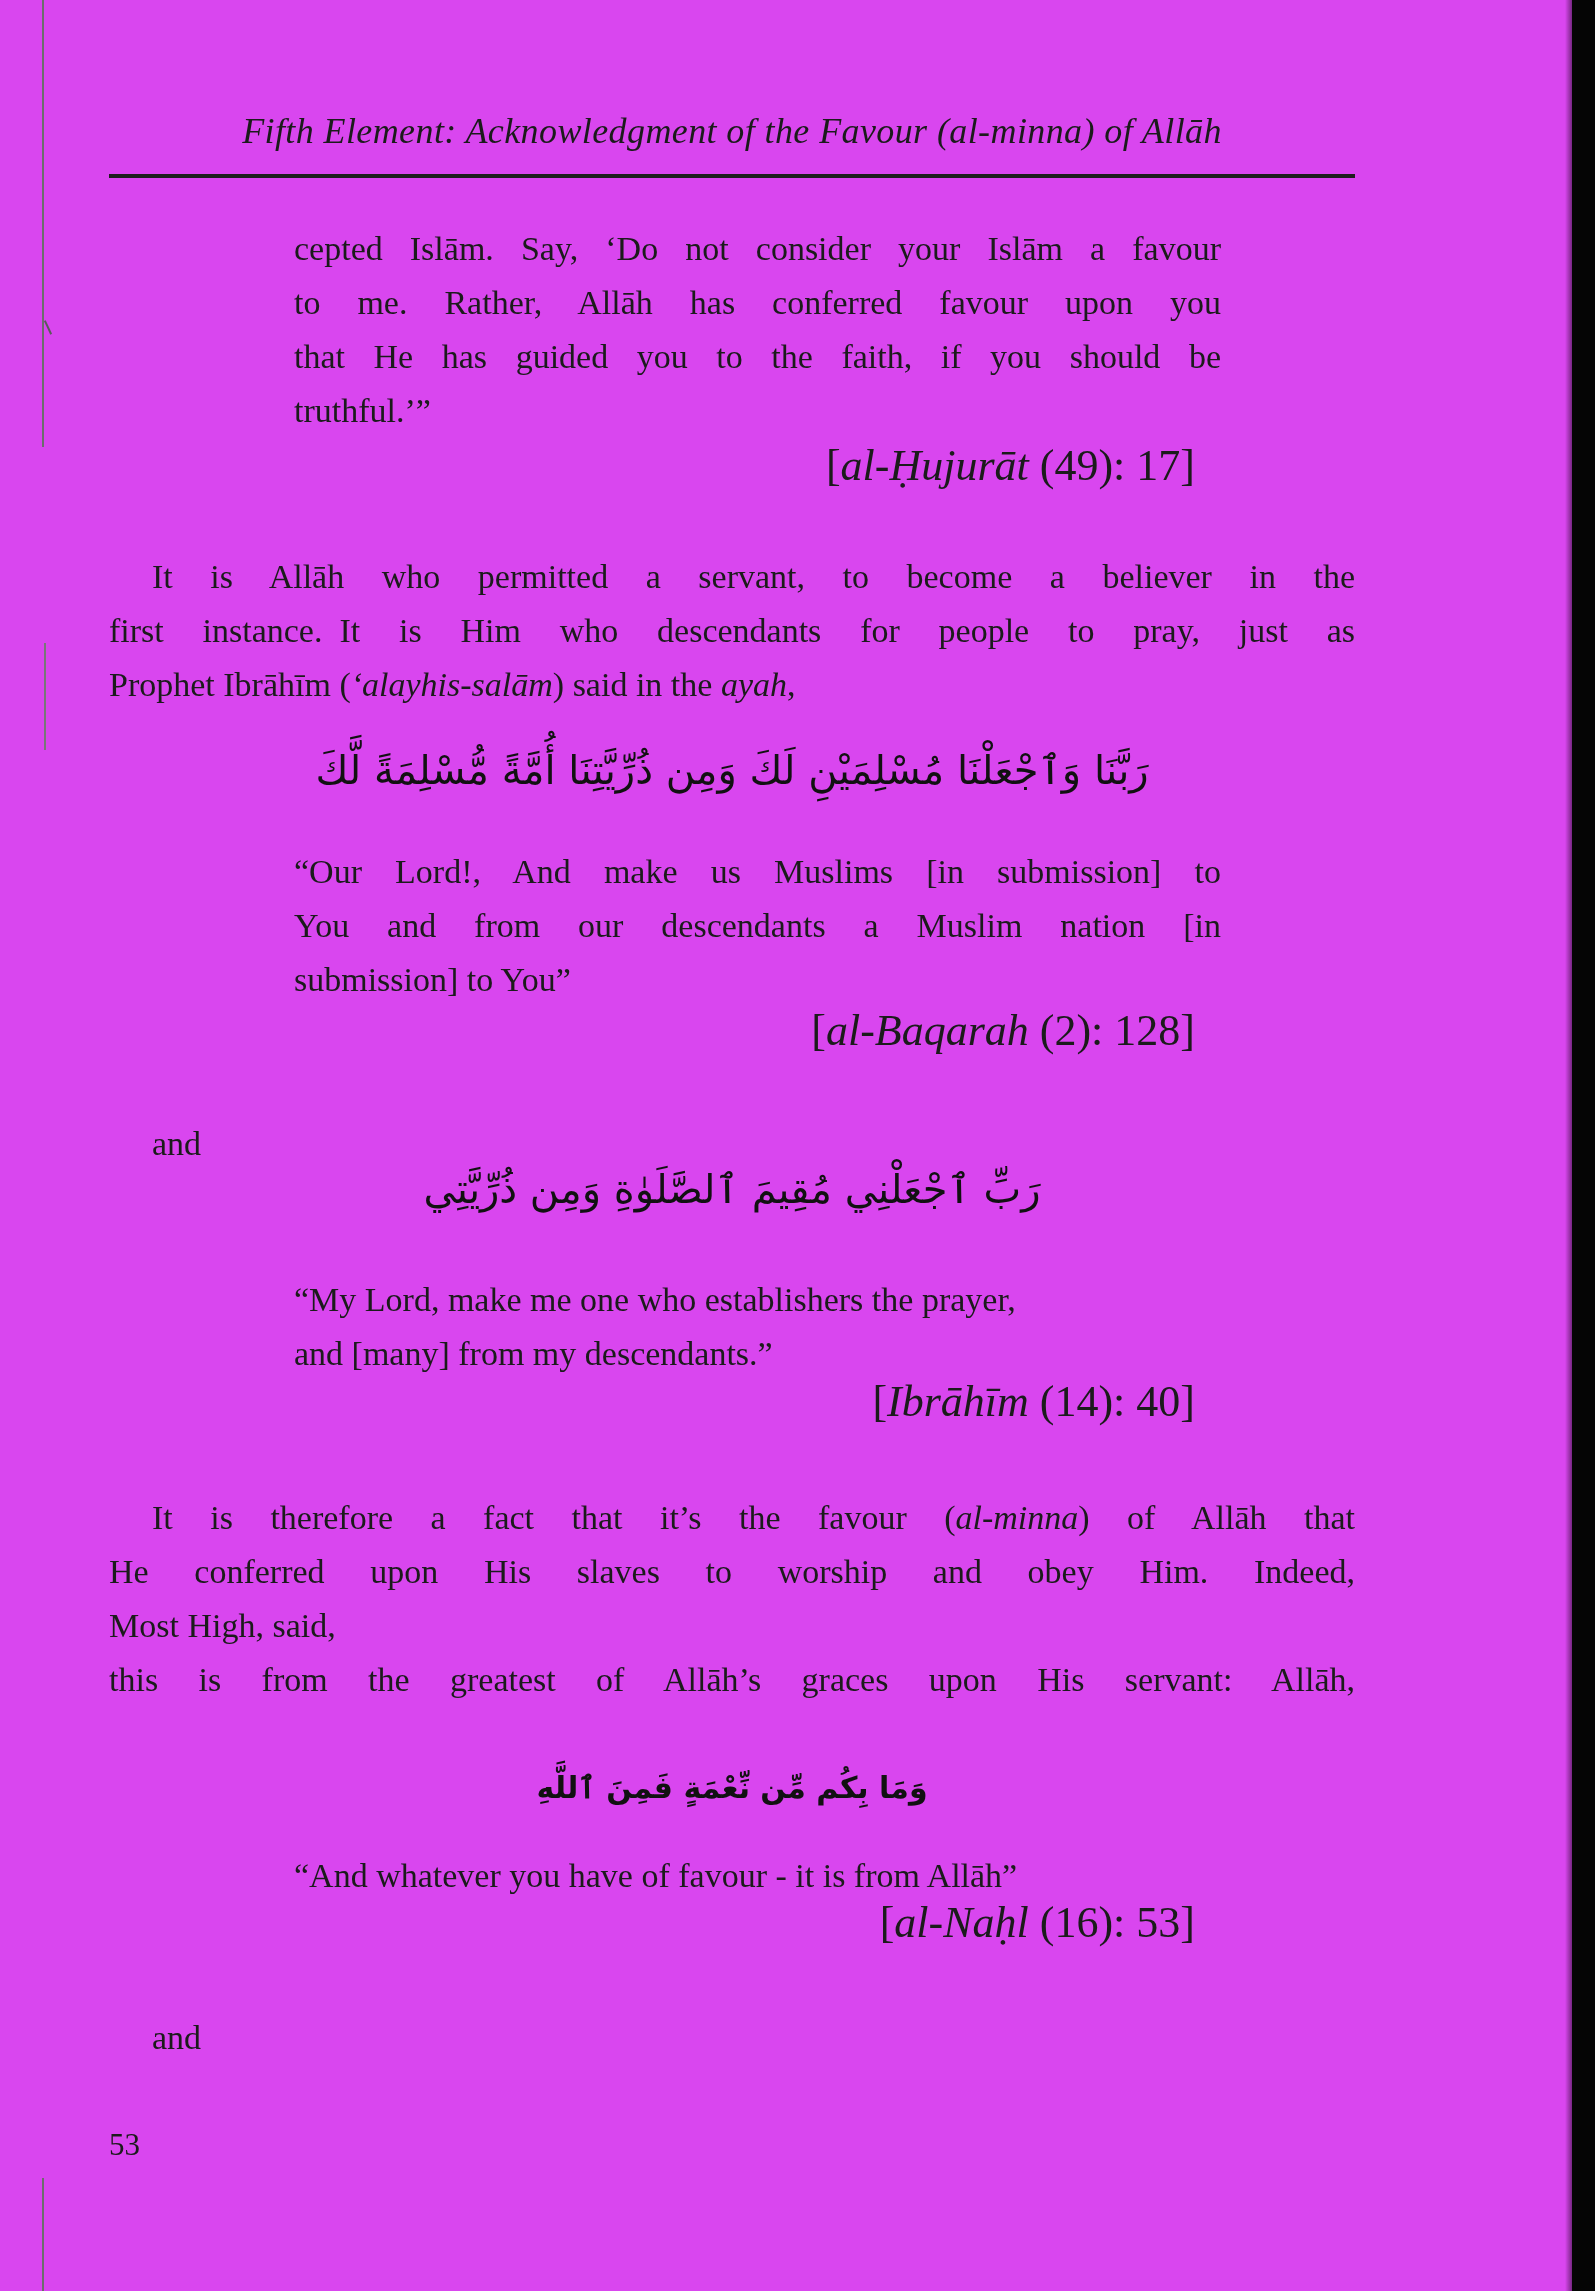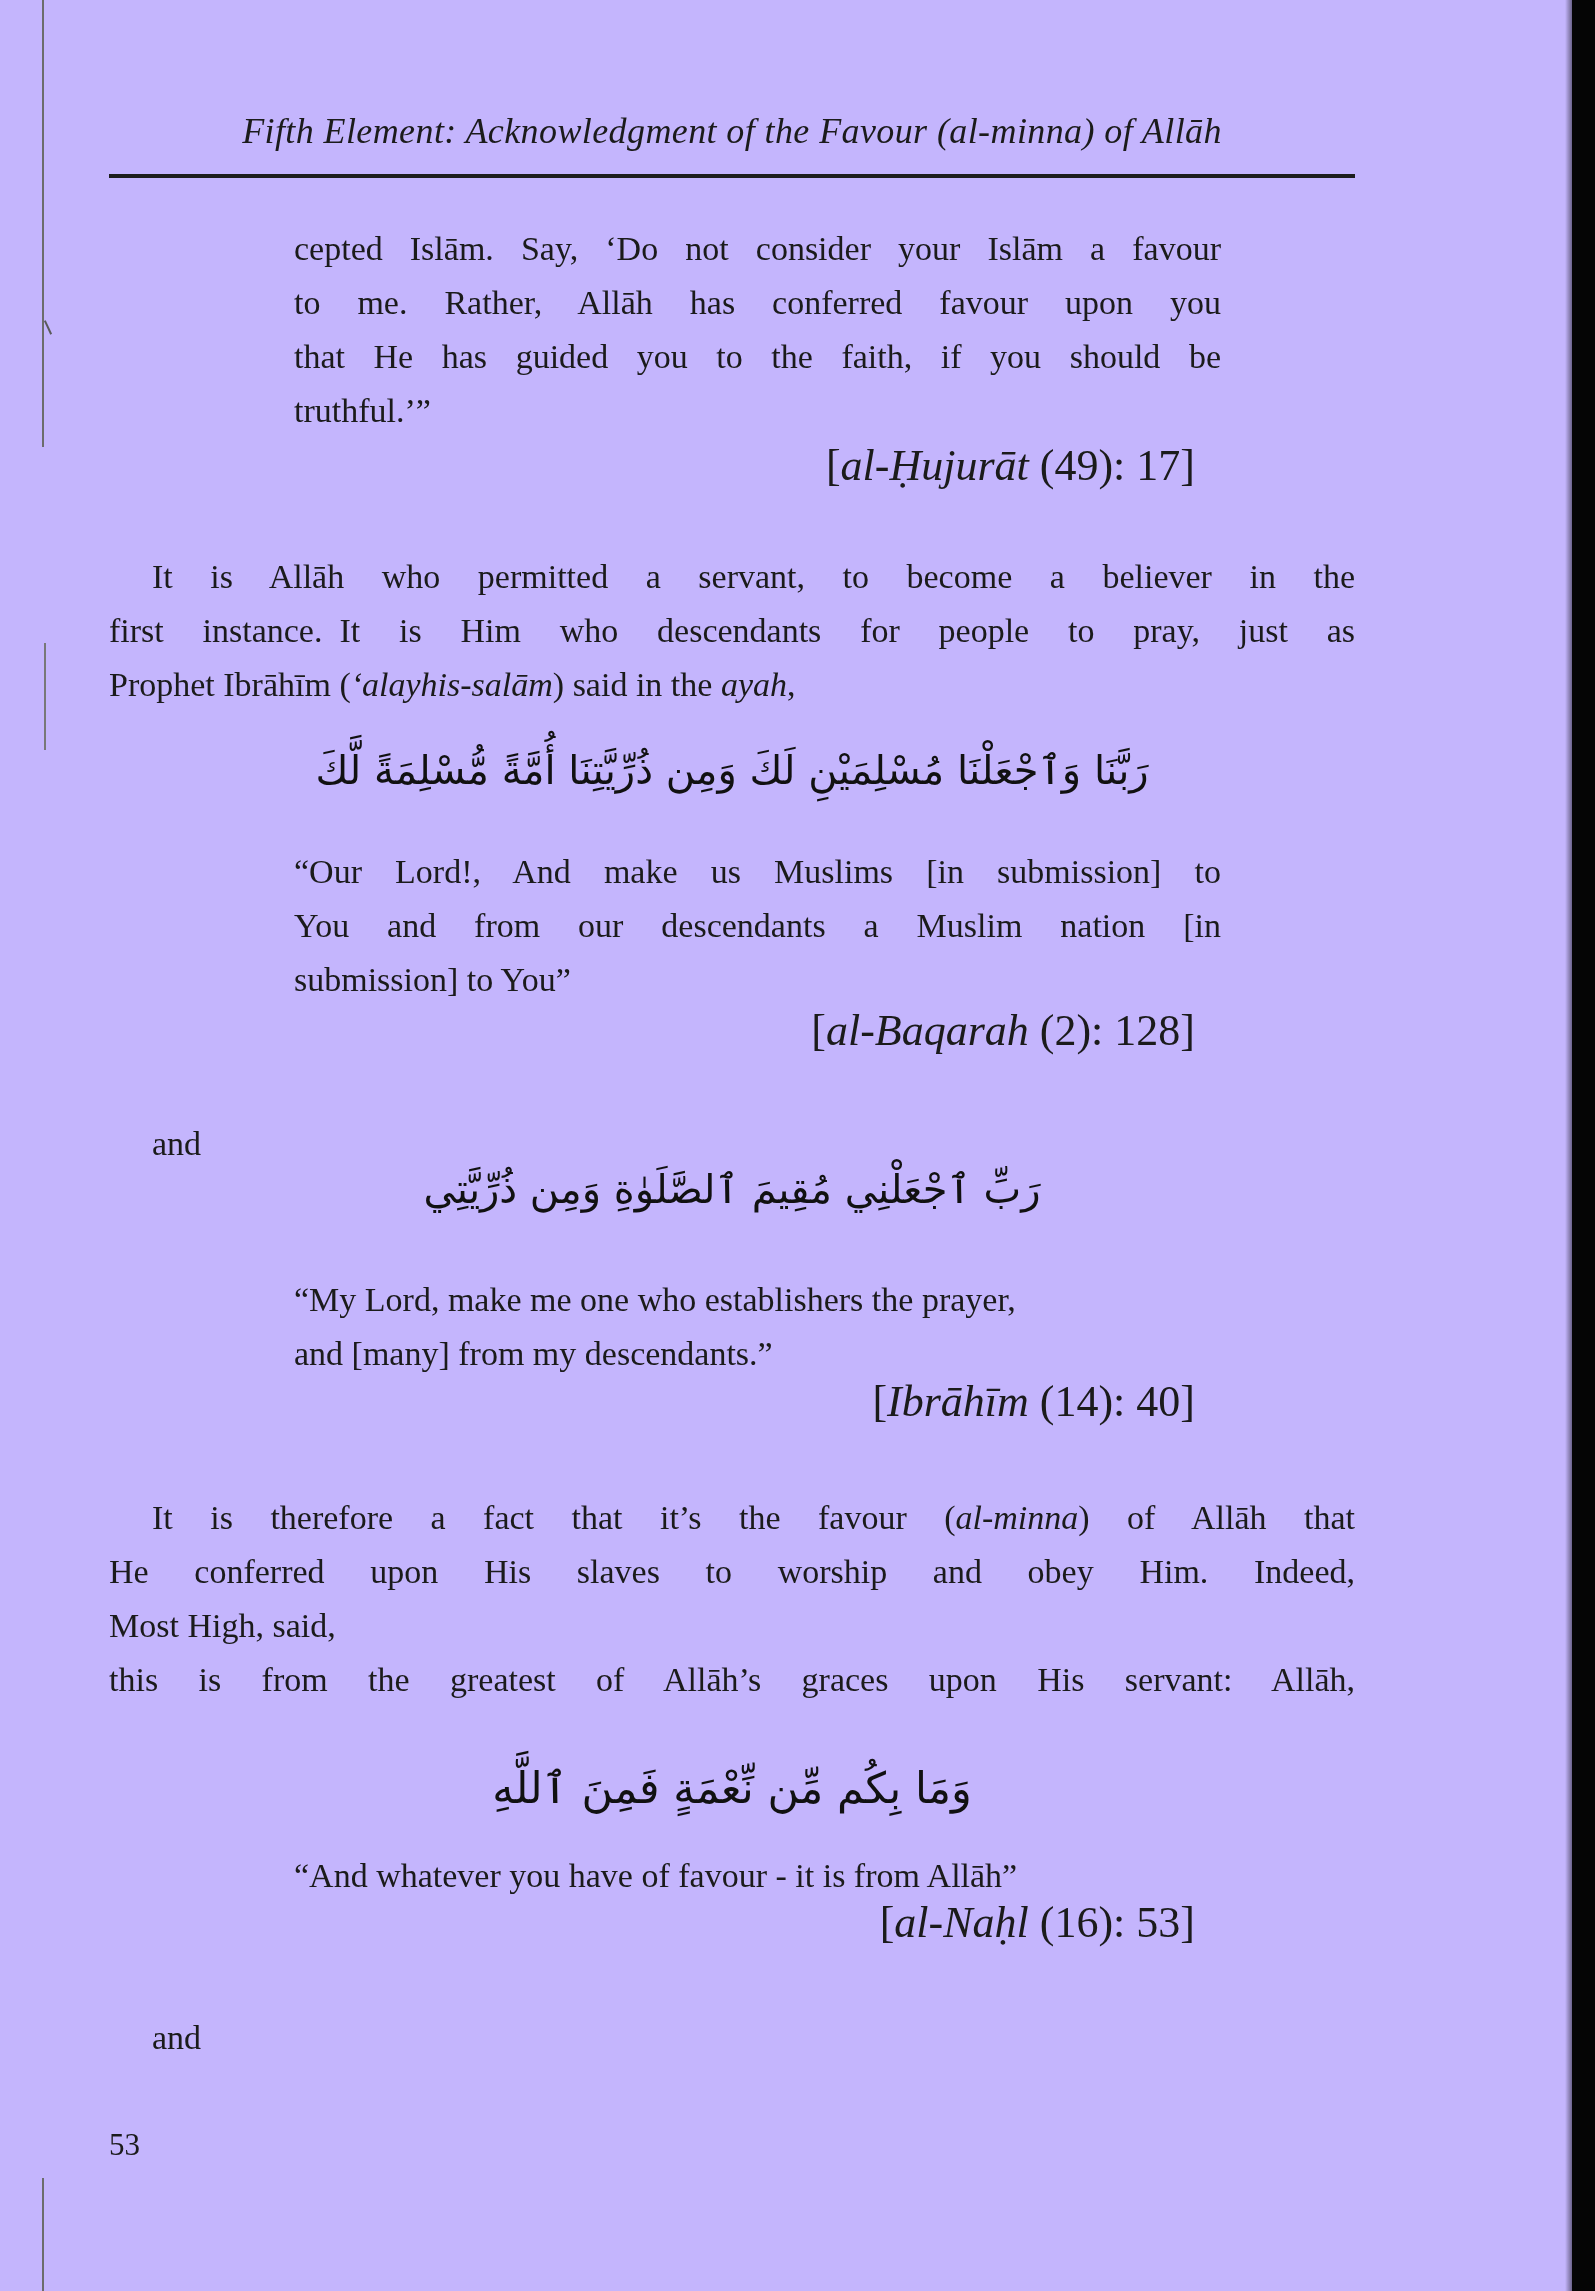--- a/index.html
+++ b/index.html
@@ -1,19 +1,19 @@
 <!DOCTYPE html>
 <html style="font-size:15px"><head>
 <meta charset="utf-8">
 <style>
   html,body{margin:0;padding:0;background:#e8e6e1;}
   .page{
     position:relative;
     width:1596px;height:2291px;
-    background:#c4b5fd;
+    background:#d946ef;
     overflow:hidden;
     font-family:"Liberation Serif","DejaVu Serif",serif;
     color:#1b1b1b;
   }
   .content{position:absolute;left:109px;top:0;width:1246px;}
   .abs{position:absolute;left:0;width:1246px;}
 
   .running-header{
     top:107px;text-align:center;
     font-style:italic;font-size:36px;line-height:48px;
@@ -29,21 +29,21 @@
   .bq{left:185px;width:927px;}
   .cite{width:1086px;text-align:right;font-size:44px;line-height:42px;}
   .connector{left:43px;width:380px;font-size:34px;line-height:48px;}
 
   .arabic{
     text-align:center;direction:rtl;
     font-family:"DejaVu Sans",sans-serif;
     font-size:40px;line-height:80px;
     color:#111;
   }
-  .arabic-sm{font-size:43px;}
+  .arabic-sm{font-size:30px;font-weight:bold;}
 
   .page-number{top:2127px;text-align:left;font-size:31px;}
 
   
   .right-band{position:absolute;right:0;top:0;width:24px;height:2291px;background:#050505;}
   .right-band-soft{position:absolute;right:24px;top:0;width:6.7px;height:2291px;
     background:linear-gradient(to right,rgba(0,0,0,0),rgba(0,0,0,.45));}
   .left-line-top{position:absolute;left:42px;top:0;width:1.9px;height:447px;background:#6c6c6c;}
   .left-tick{position:absolute;left:47px;top:320px;width:1.9px;height:15px;background:#5a5a5a;transform:rotate(-25deg);}
   .left-line-mid{position:absolute;left:44px;top:643px;width:1.9px;height:107px;background:#787878;}

